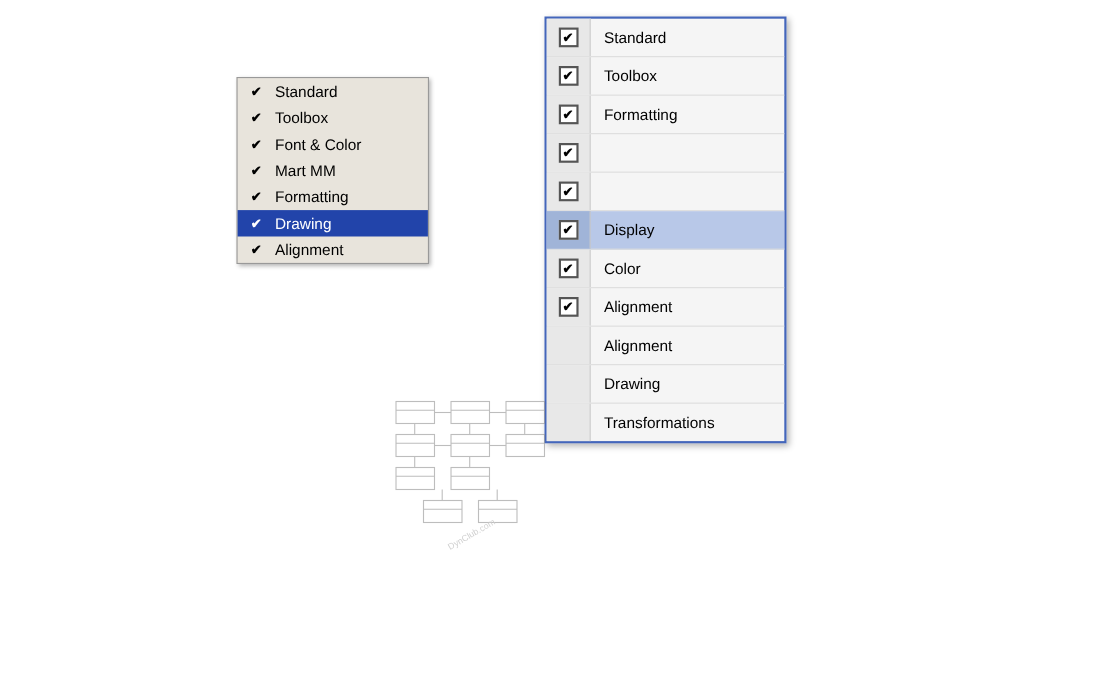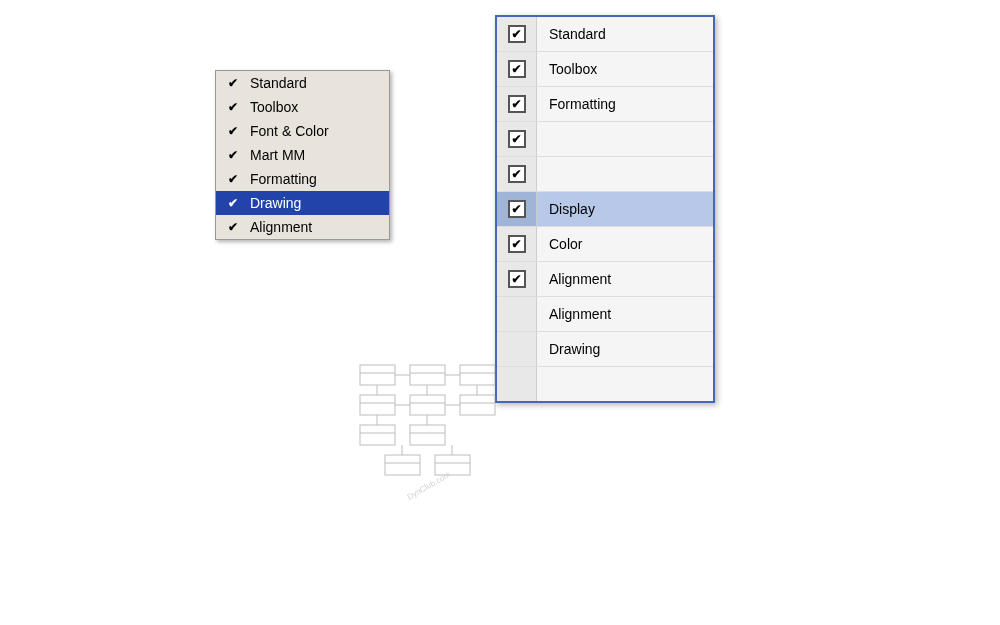--- a/index.html
+++ b/index.html
@@ -233,20 +233,21 @@
     <div class="menu-row">
       <div class="checkbox-cell"></div>
       <div class="row-label">Alignment</div>
     </div>
     <div class="menu-row">
       <div class="checkbox-cell"></div>
       <div class="row-label">Drawing</div>
     </div>
     <div class="menu-row">
       <div class="checkbox-cell"></div>
+      <div class="row-label">Transformations</div>
     </div>
   </div>
 
 <div class="label-r7"></div>
 
 <div class="label-r8"></div>
 
 <div class="diagram-thumb">
   <svg viewBox="0 0 150 140" xmlns="http://www.w3.org/2000/svg">
 

